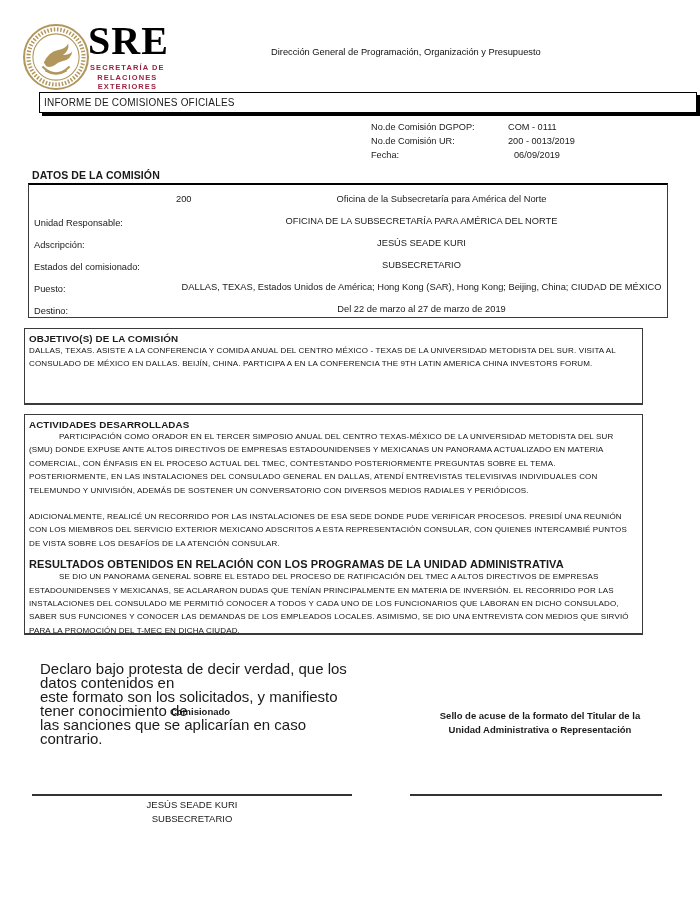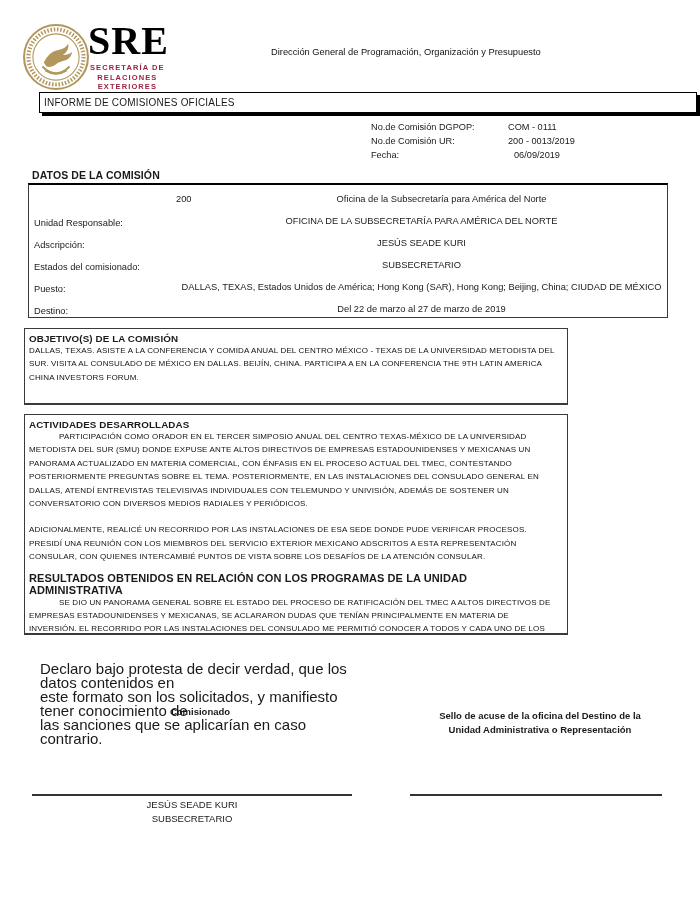--- a/index.html
+++ b/index.html
@@ -67,21 +67,21 @@
     overflow: hidden;
   }
   .datos-row { position: absolute; left: 0; width: 100%; font-size: 9.3px; white-space: nowrap; }
   .datos-label { position: absolute; left: 5px; margin-top: 24px; }
   .datos-code { position: absolute; left: 147px; }
   .datos-value { position: absolute; left: 147px; right: 0; overflow: hidden; text-align: center; }
   .datos-row.r0 .datos-value { left: 187px; }
 
   
   .para-box {
-    position: absolute; left: 24px; width: 544px;
+    position: absolute; left: 24px; width: 619px;
     border: 1px solid #3a3a3a; border-bottom-width: 2px;
     background: #fff; padding: 4px 10px 0 4px; overflow: hidden;
   }
   .box-objetivo { top: 328px; height: 77px; }
   .box-actividades { top: 414px; height: 221px; }
   .box-heading { font-weight: bold; font-size: 9.8px; letter-spacing: 0.1px; }
   .box-heading.big { font-size: 11px; margin-top: 8px; }
   .box-body {
     font-size: 8px; line-height: 13.4px; color: #111;
     letter-spacing: 0.15px;
@@ -193,21 +193,21 @@
     <div class="box-body indent">SE DIO UN PANORAMA GENERAL SOBRE EL ESTADO DEL PROCESO DE RATIFICACIÓN DEL TMEC A ALTOS DIRECTIVOS DE EMPRESAS ESTADOUNIDENSES Y MEXICANAS, SE ACLARARON DUDAS QUE TENÍAN PRINCIPALMENTE EN MATERIA DE INVERSIÓN. EL RECORRIDO POR LAS INSTALACIONES DEL CONSULADO ME PERMITIÓ CONOCER A TODOS Y CADA UNO DE LOS FUNCIONARIOS QUE LABORAN EN DICHO CONSULADO, SABER SUS FUNCIONES Y CONOCER LAS DEMANDAS DE LOS EMPLEADOS LOCALES. ASIMISMO, SE DIO UNA ENTREVISTA CON MEDIOS QUE SIRVIÓ PARA LA PROMOCIÓN DEL T-MEC EN DICHA CIUDAD.</div>
   </div>
 
   <div class="declaration">
     <div>Declaro bajo protesta de decir verdad, que los datos contenidos en</div>
     <div>este formato son los solicitados, y manifiesto tener conocimiento de</div>
     <div>las sanciones que se aplicarían en caso contrario.</div>
   </div>
   <div class="comisionado">Comisionado</div>
   <div class="sello">
-    <div>Sello de acuse de la oficina del Destino de la</div>
+    <div>Sello de acuse de la formato del Titular de la</div>
     <div>Unidad Administrativa o Representación</div>
   </div>
 
   <div class="sig-line left"></div>
   <div class="sig-line right"></div>
   <div class="signatory">
     <div>JESÚS SEADE KURI</div>
     <div>SUBSECRETARIO</div>
   </div>
 

